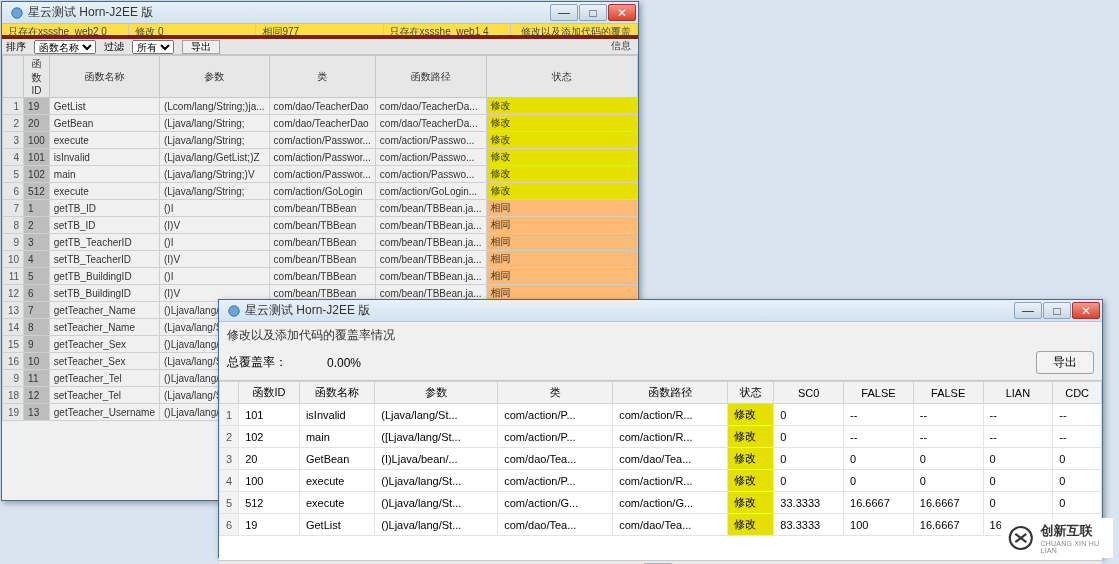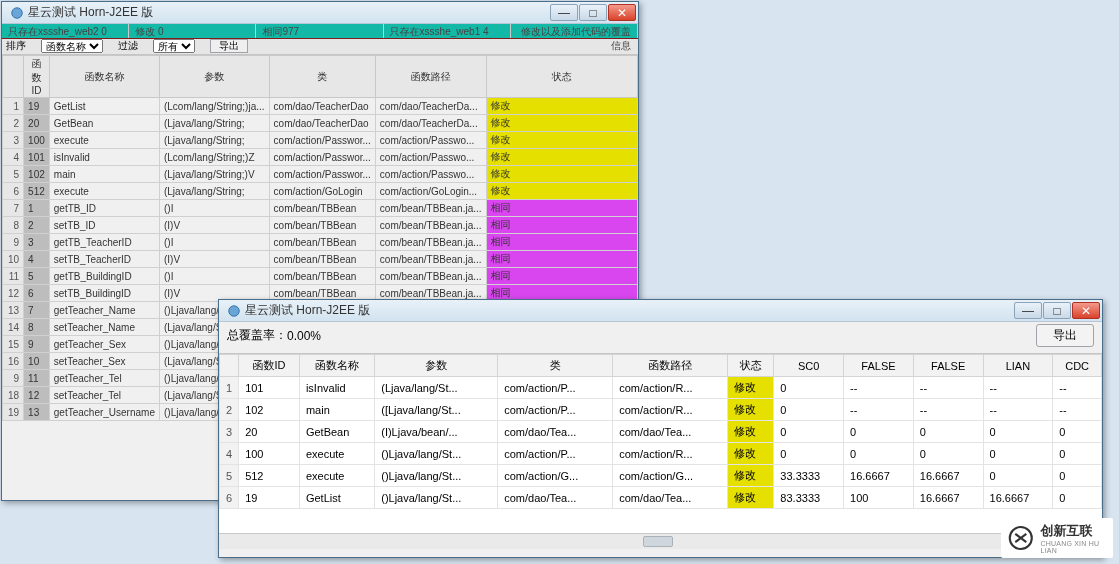--- a/index.html
+++ b/index.html
@@ -5,36 +5,36 @@
 * { box-sizing: border-box; margin: 0; padding: 0; }
 body { font-family: "Microsoft YaHei", Tahoma, Arial, sans-serif; font-size: 11px; background: #d8e4f0; width: 1119px; height: 564px; position: relative; overflow: hidden; }
 .window { position: absolute; background: #f0f0f0; border: 1px solid #4a6d8a; box-shadow: 2px 2px 6px rgba(0,0,0,.35); }
 .titlebar { height: 22px; background: linear-gradient(#e8f1f8,#d2e3ef); display:flex; align-items:center; padding:0 8px; font-size:12px; color:#333; border-bottom:1px solid #b6c6d6;}
 .titlebar .icon { width:14px; height:14px; margin-right:4px; display:inline-flex; align-items:center; justify-content:center; }
 .titlebar .icon svg { width:14px; height:14px; }
 .winbtns { position:absolute; right:2px; top:2px; display:flex; }
 .winbtn { width:28px; height:17px; margin-left:1px; border:1px solid #8aa3b8; background:linear-gradient(#eaf2f9,#c9d9e8); display:flex; align-items:center; justify-content:center; font-size:12px; color:#333; border-radius:2px; cursor:pointer; }
 .winbtn.close { background:linear-gradient(#f49a8d,#d9432a); color:#fff; border-color:#b03022;}
 .win1 { left:1px; top:1px; width:638px; height:500px; }
-.toolbar1 { height:15px; background:#14b8a6; border-bottom:1px solid #7f1d1d; display:flex; font-size:10px; color:#444; }
+.toolbar1 { height:15px; background:#fde047; border-bottom:4px solid #7f1d1d; display:flex; font-size:10px; color:#444; }
 .toolbar1 .seg { flex:1; padding:1px 6px; border-right:1px solid #c9c9c9;}
-.toolbar2 { height:16px; background:#e6e6e6; border-bottom:1px solid #c5c5c5; display:flex; align-items:flex-start; gap:15px; padding:0 4px; font-size:10px; }
+.toolbar2 { height:16px; background:#e6e6e6; border-bottom:1px solid #c5c5c5; display:flex; align-items:center; gap:8px; padding:0 4px; font-size:10px; }
 .toolbar2 select, .toolbar2 button { font-size:10px; height:14px; }
 .toolbar2 .btn { border:1px solid #9fa3a8; background:#efefef; padding:0 8px; height:14px; line-height:12px;}
 .tblwrap { overflow:auto; height:calc(100% - 22px - 15px - 16px); }
 table.grid { border-collapse:collapse; width:100%; font-size:10px; }
 table.grid th { background:#e7e7e7; border:1px solid #c8c8c8; padding:1px 4px; font-weight:normal; color:#333; text-align:center; height:14px;}
 table.grid td { border:1px solid #d0d0d0; padding:1px 4px; height:14px; white-space:nowrap; overflow:hidden; text-overflow:ellipsis; color:#333;}
 table.grid td.rownum { background:#e7e7e7; text-align:right; width:22px; color:#555;}
 .cell-id { background:#bdbdbd; }
 .state-yellow { background:#e5e000; }
-.state-cyan { background:#d946ef; color:#144; }
+.state-cyan { background:#fdba74; color:#144; }
 .win2 { left:218px; top:299px; width:885px; height:259px; }
 .sub1 { padding:5px 8px; font-size:12px; color:#333; }
-.sub2 { padding:2px 8px 6px; font-size:12px; display:flex; align-items:center; }
+.sub2 { padding:2px 8px 6px; font-size:12px; display:flex; align-items:center;gap:40px; }
 .sub2 .btn { margin-left:auto; border:1px solid #9fa3a8; background:#f3f3f3; padding:2px 16px; font-size:12px; border-radius:3px;}
 .tblwrap2 { overflow:auto; height:180px; border-top:1px solid #c6c6c6; background:#fff; }
 table.grid2 { border-collapse:collapse; font-size:11px; width:100%; }
 table.grid2 th { background:#f2f2f2; border:1px solid #d4d4d4; padding:3px 6px; font-weight:normal; text-align:center; }
 table.grid2 td { border:1px solid #e3e3e3; padding:3px 6px; white-space:nowrap; }
 table.grid2 td.rownum { background:#f2f2f2; text-align:right; width:18px; color:#555;}
 .state2-yellow { background:#e5e000; }
 .hscroll { height:16px; background:#eaeaea; border-top:1px solid #c9c9c9; position:relative; }
 .hscroll .thumb { position:absolute; left:48%; top:2px; width:30px; height:11px; background:#cfd6dc; border:1px solid #aab2b9; border-radius:2px;}
 .logo { position:absolute; right:6px; bottom:6px; width:112px; height:40px; background:#fff; display:flex; align-items:center; gap:6px; padding:2px 6px; border-radius:2px; }
@@ -111,21 +111,21 @@
      <td>execute</td>
      <td>(Ljava/lang/String;</td>
      <td>com/action/Passwor...</td>
      <td>com/action/Passwo...</td>
      <td class="state-yellow" style="width:260px">修改</td>
    </tr>
           <tr>
      <td class="rownum">4</td>
      <td class="cell-id">101</td>
      <td>isInvalid</td>
-     <td>(Lcom/lang/String;)Z</td>
+     <td>(Ljava/lang/GetList;)Z</td>
      <td>com/action/Passwor...</td>
      <td>com/action/Passwo...</td>
      <td class="state-yellow" style="width:260px">修改</td>
    </tr>
           <tr>
      <td class="rownum">5</td>
      <td class="cell-id">102</td>
      <td>main</td>
      <td>(Ljava/lang/String;)V</td>
      <td>com/action/Passwor...</td>
@@ -270,20 +270,21 @@
           <circle cx="8" cy="8" r="6" fill="#6aa5d8" stroke="#2a6aa0"></circle>
         </svg>
       </span>
     <span>星云测试 Horn-J2EE 版</span>
     <div class="winbtns">
       <div class="winbtn">—</div>
       <div class="winbtn">□</div>
       <div class="winbtn close">✕</div>
     </div>
   </div>
+  <div class="sub1">修改以及添加代码的覆盖率情况</div>
   <div class="sub2">
     <span>总覆盖率：</span>
     <span>0.00%</span>
     <button class="btn">导出</button>
   </div>
   <div class="tblwrap2">
     <table class="grid2">
       <thead>
           <tr id="w2head">
             <th></th>

